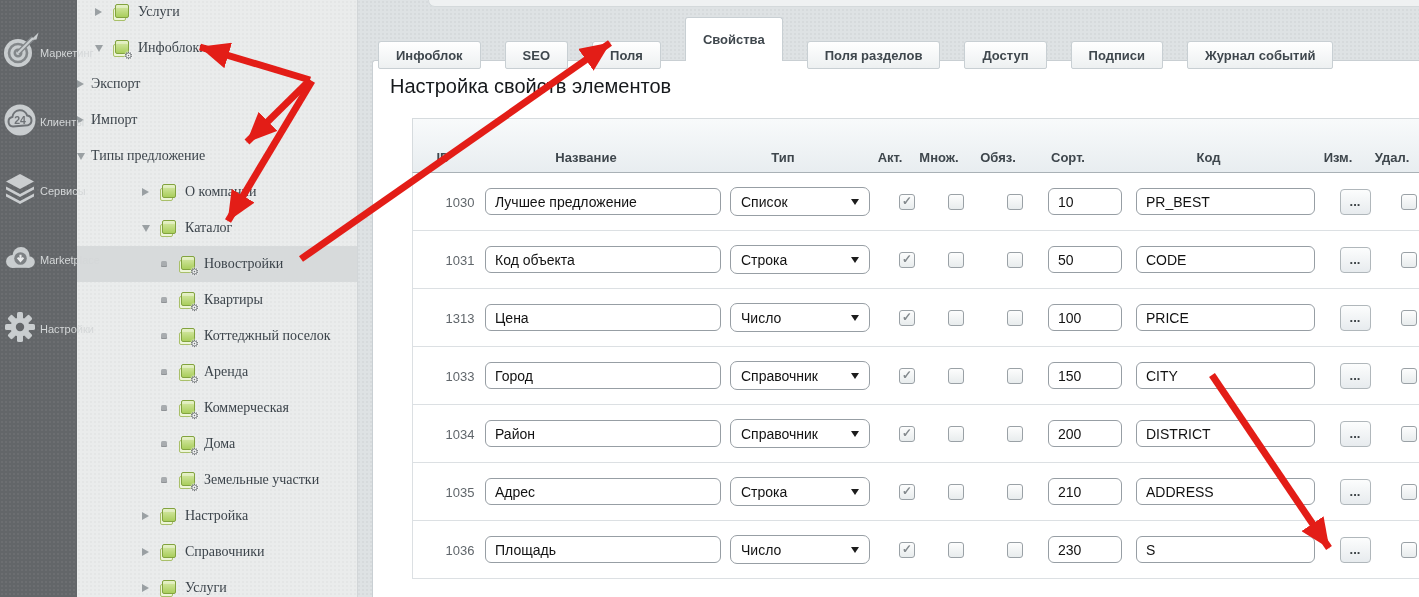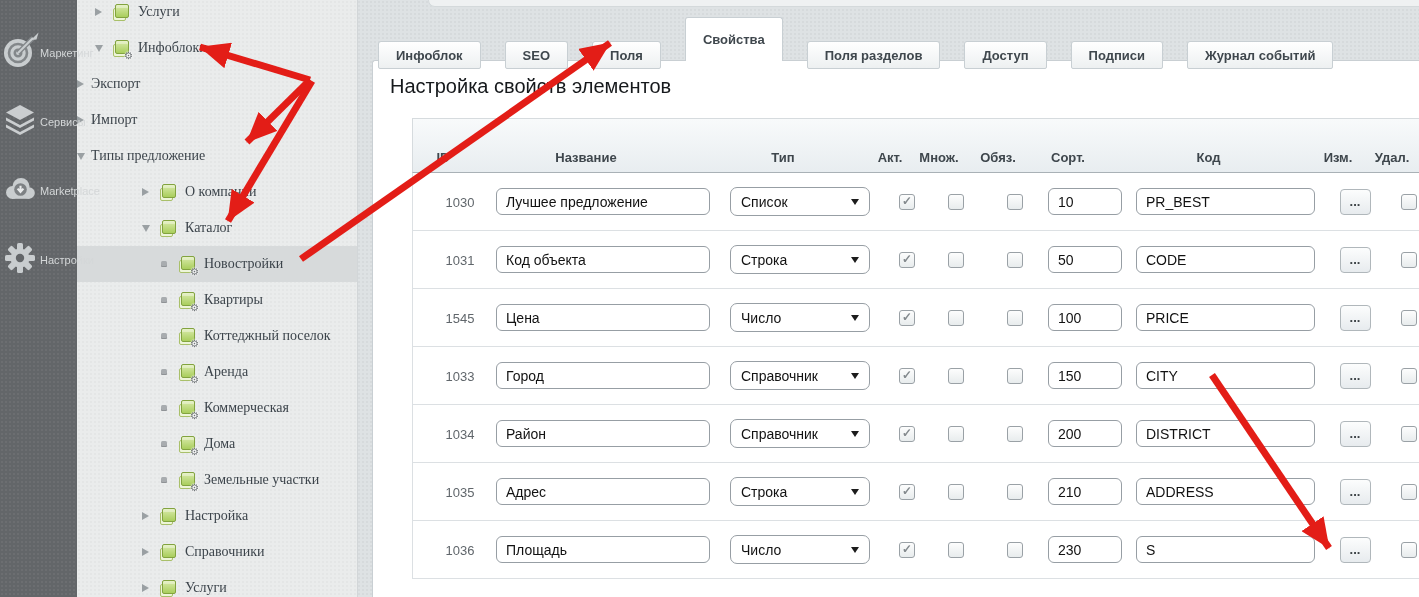--- a/index.html
+++ b/index.html
@@ -89,21 +89,21 @@
   .thead .h{display:flex;align-items:center;justify-content:center;padding-top:23px;box-sizing:border-box;
     font-size:13px;font-weight:bold;color:#3e464c;}
   .trow{
     display:grid;grid-template-columns:var(--cols);height:58px;box-sizing:border-box;
     align-items:center;justify-items:center;background:#fff;
     border-bottom:1px solid #dce0e3;border-left:1px solid #dce0e3;padding-left:17px;
   }
   .pid{font-size:13px;color:#60666b;}
   .tin{height:27px;border:1px solid #979ea4;border-radius:6px;padding:0 9px;font-size:14px;color:#121212;
     font-family:inherit;box-sizing:border-box;background:#fff;outline:none;}
-  .in-name{width:214px;}
+  .in-name{width:236px;}
   .in-sort{width:74px;}
   .in-code{width:179px;}
   .sel{width:140px;height:29px;border:1px solid #979ea4;border-radius:7px;background:#fff;
     display:flex;align-items:center;justify-content:space-between;padding:0 10px;box-sizing:border-box;
     font-size:14px;color:#121212;cursor:pointer;}
   .sel-arrow{width:0;height:0;border-left:4.5px solid transparent;border-right:4.5px solid transparent;border-top:6px solid #1c1c1c;}
   .cb{width:16px;height:16px;border:1px solid #9aa1a6;border-radius:3px;box-sizing:border-box;
     background:linear-gradient(#fdfdfd,#e8eced);display:flex;align-items:center;justify-content:center;cursor:pointer;}
   .cb.checked::after{content:"\2713";font-size:12px;font-weight:bold;color:#83898d;margin-top:-1px;}
   .more{width:31px;height:26px;border:1px solid #b0b7bb;border-radius:4px;
@@ -122,20 +122,28 @@
           <circle cx="18" cy="22" r="9" fill="none" stroke="#83878a" stroke-width="2.6"></circle>
           <circle cx="18" cy="22" r="3.2" fill="none" stroke="#83878a" stroke-width="2.6"></circle>
           <line x1="18" y1="22" x2="33" y2="7" stroke="#83878a" stroke-width="4.6"></line>
           <line x1="18" y1="22" x2="33" y2="7" stroke="#c9cdcf" stroke-width="2"></line>
           <path d="M31 9 L38.5 1.5 L36.5 8.6 Z" fill="#c9cdcf"></path>
         </svg></span>
     <span class="mod-label">Маркетинг</span>
   </div>
     <div class="module">
     <span class="mod-icon"><svg width="40" height="40" viewBox="0 0 40 40">
+          <circle cx="20" cy="20" r="15.5" fill="#c9cdcf"></circle>
+          <path d="M13 26.5 a4.8 4.8 0 0 1 -0.6 -9.5 a7.6 7.6 0 0 1 14.8 -1.4 a4.9 4.9 0 0 1 0.6 9.6 z" fill="none" stroke="#6e7276" stroke-width="2"></path>
+          <text x="20" y="24" text-anchor="middle" font-size="10.5" font-weight="bold" fill="#6e7276" font-family="Liberation Sans, sans-serif">24</text>
+        </svg></span>
+    <span class="mod-label">Клиенты</span>
+  </div>
+    <div class="module">
+    <span class="mod-icon"><svg width="40" height="40" viewBox="0 0 40 40">
           <g fill="#cbced0">
             <path d="M20 5 L34 12.5 20 20 6 12.5 Z"></path>
             <path d="M6 17.5 L20 25 34 17.5 34 20.5 20 28 6 20.5 Z"></path>
             <path d="M6 24.5 L20 32 34 24.5 34 27.5 20 35 6 27.5 Z"></path>
           </g>
         </svg></span>
     <span class="mod-label">Сервисы</span>
   </div>
     <div class="module">
     <span class="mod-icon"><svg width="40" height="40" viewBox="0 0 40 40">
@@ -397,21 +405,21 @@
               <span class="cb cb-req"></span>
             </div>
     <div class="c"><input class="tin in-sort" type="text" value="50" style=""></div>
     <div class="c"><input class="tin in-code" type="text" value="CODE" style=""></div>
     <div class="c"><button class="more">...</button></div>
     <div class="c">
               <span class="cb cb-del"></span>
             </div>
   </div>
           <div class="trow">
-    <div class="c"><span class="pid">1545</span></div>
+    <div class="c"><span class="pid">1313</span></div>
     <div class="c"><input class="tin in-name" type="text" value="Цена" style=""></div>
     <div class="c">
       <div class="sel" role="combobox">
         <span class="sel-text">Число</span>
         <span class="sel-arrow"></span>
       </div>
     </div>
     <div class="c">
               <span class="cb cb-act checked"></span>
             </div>

